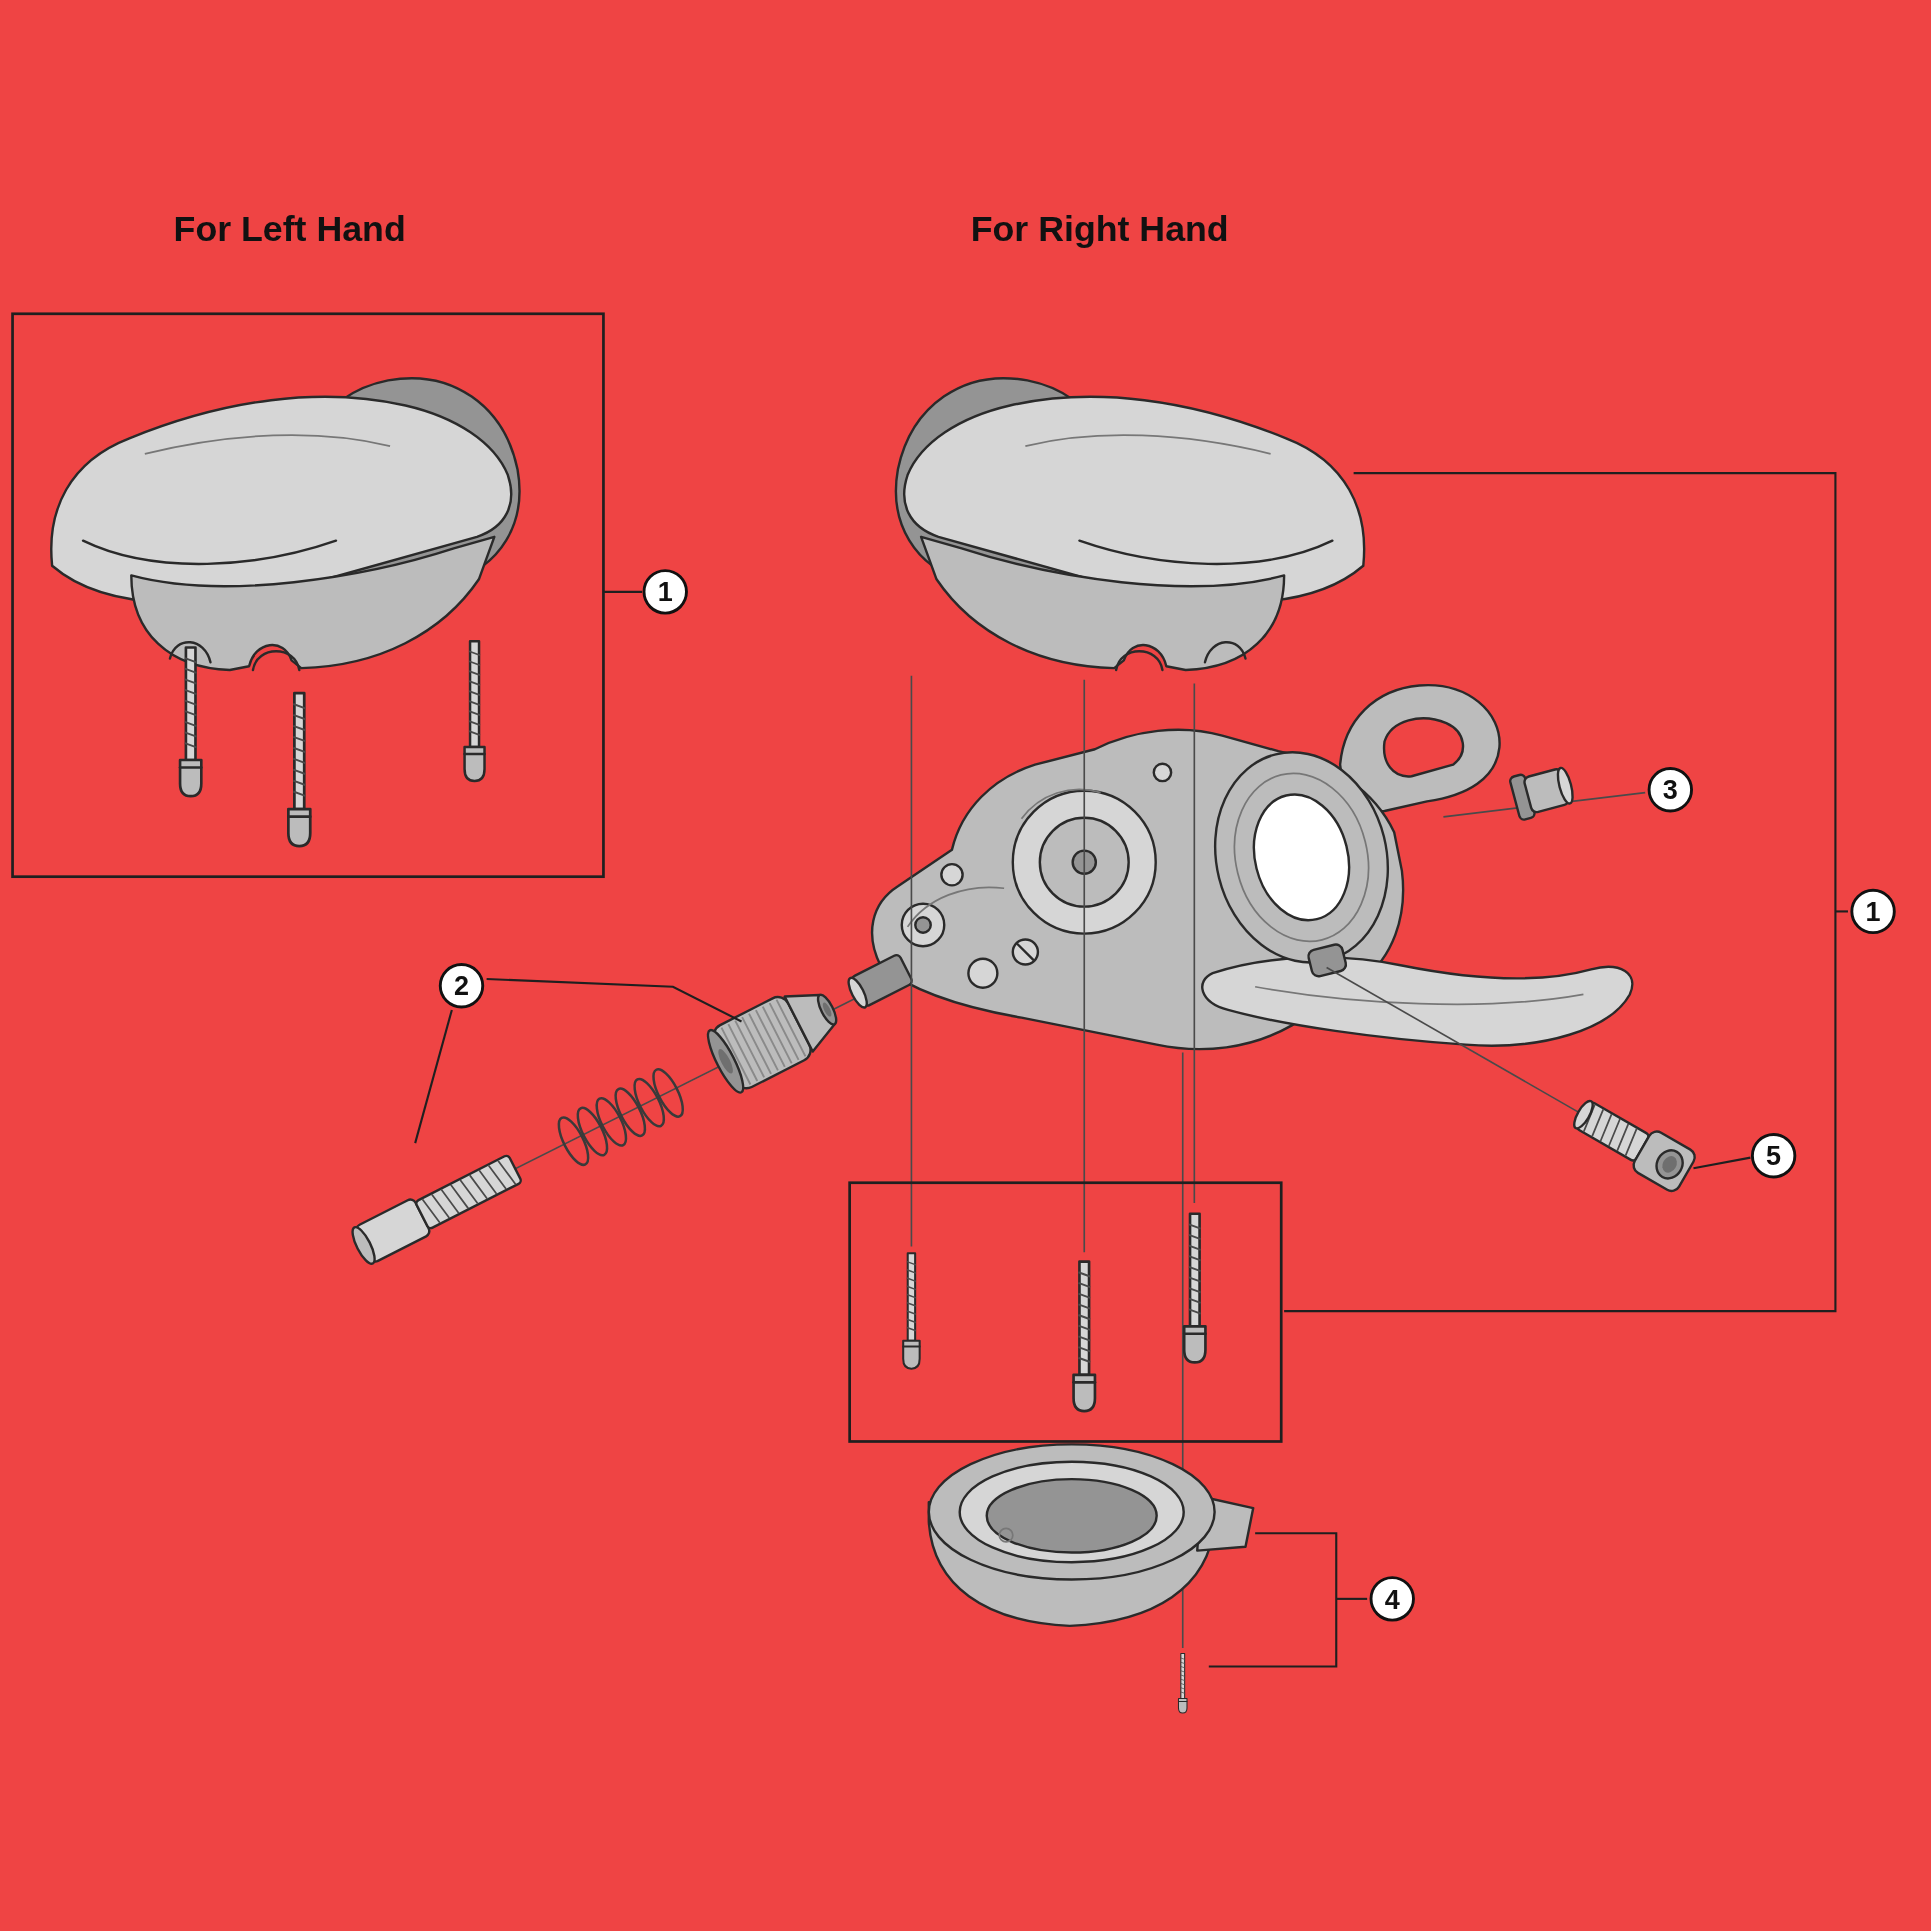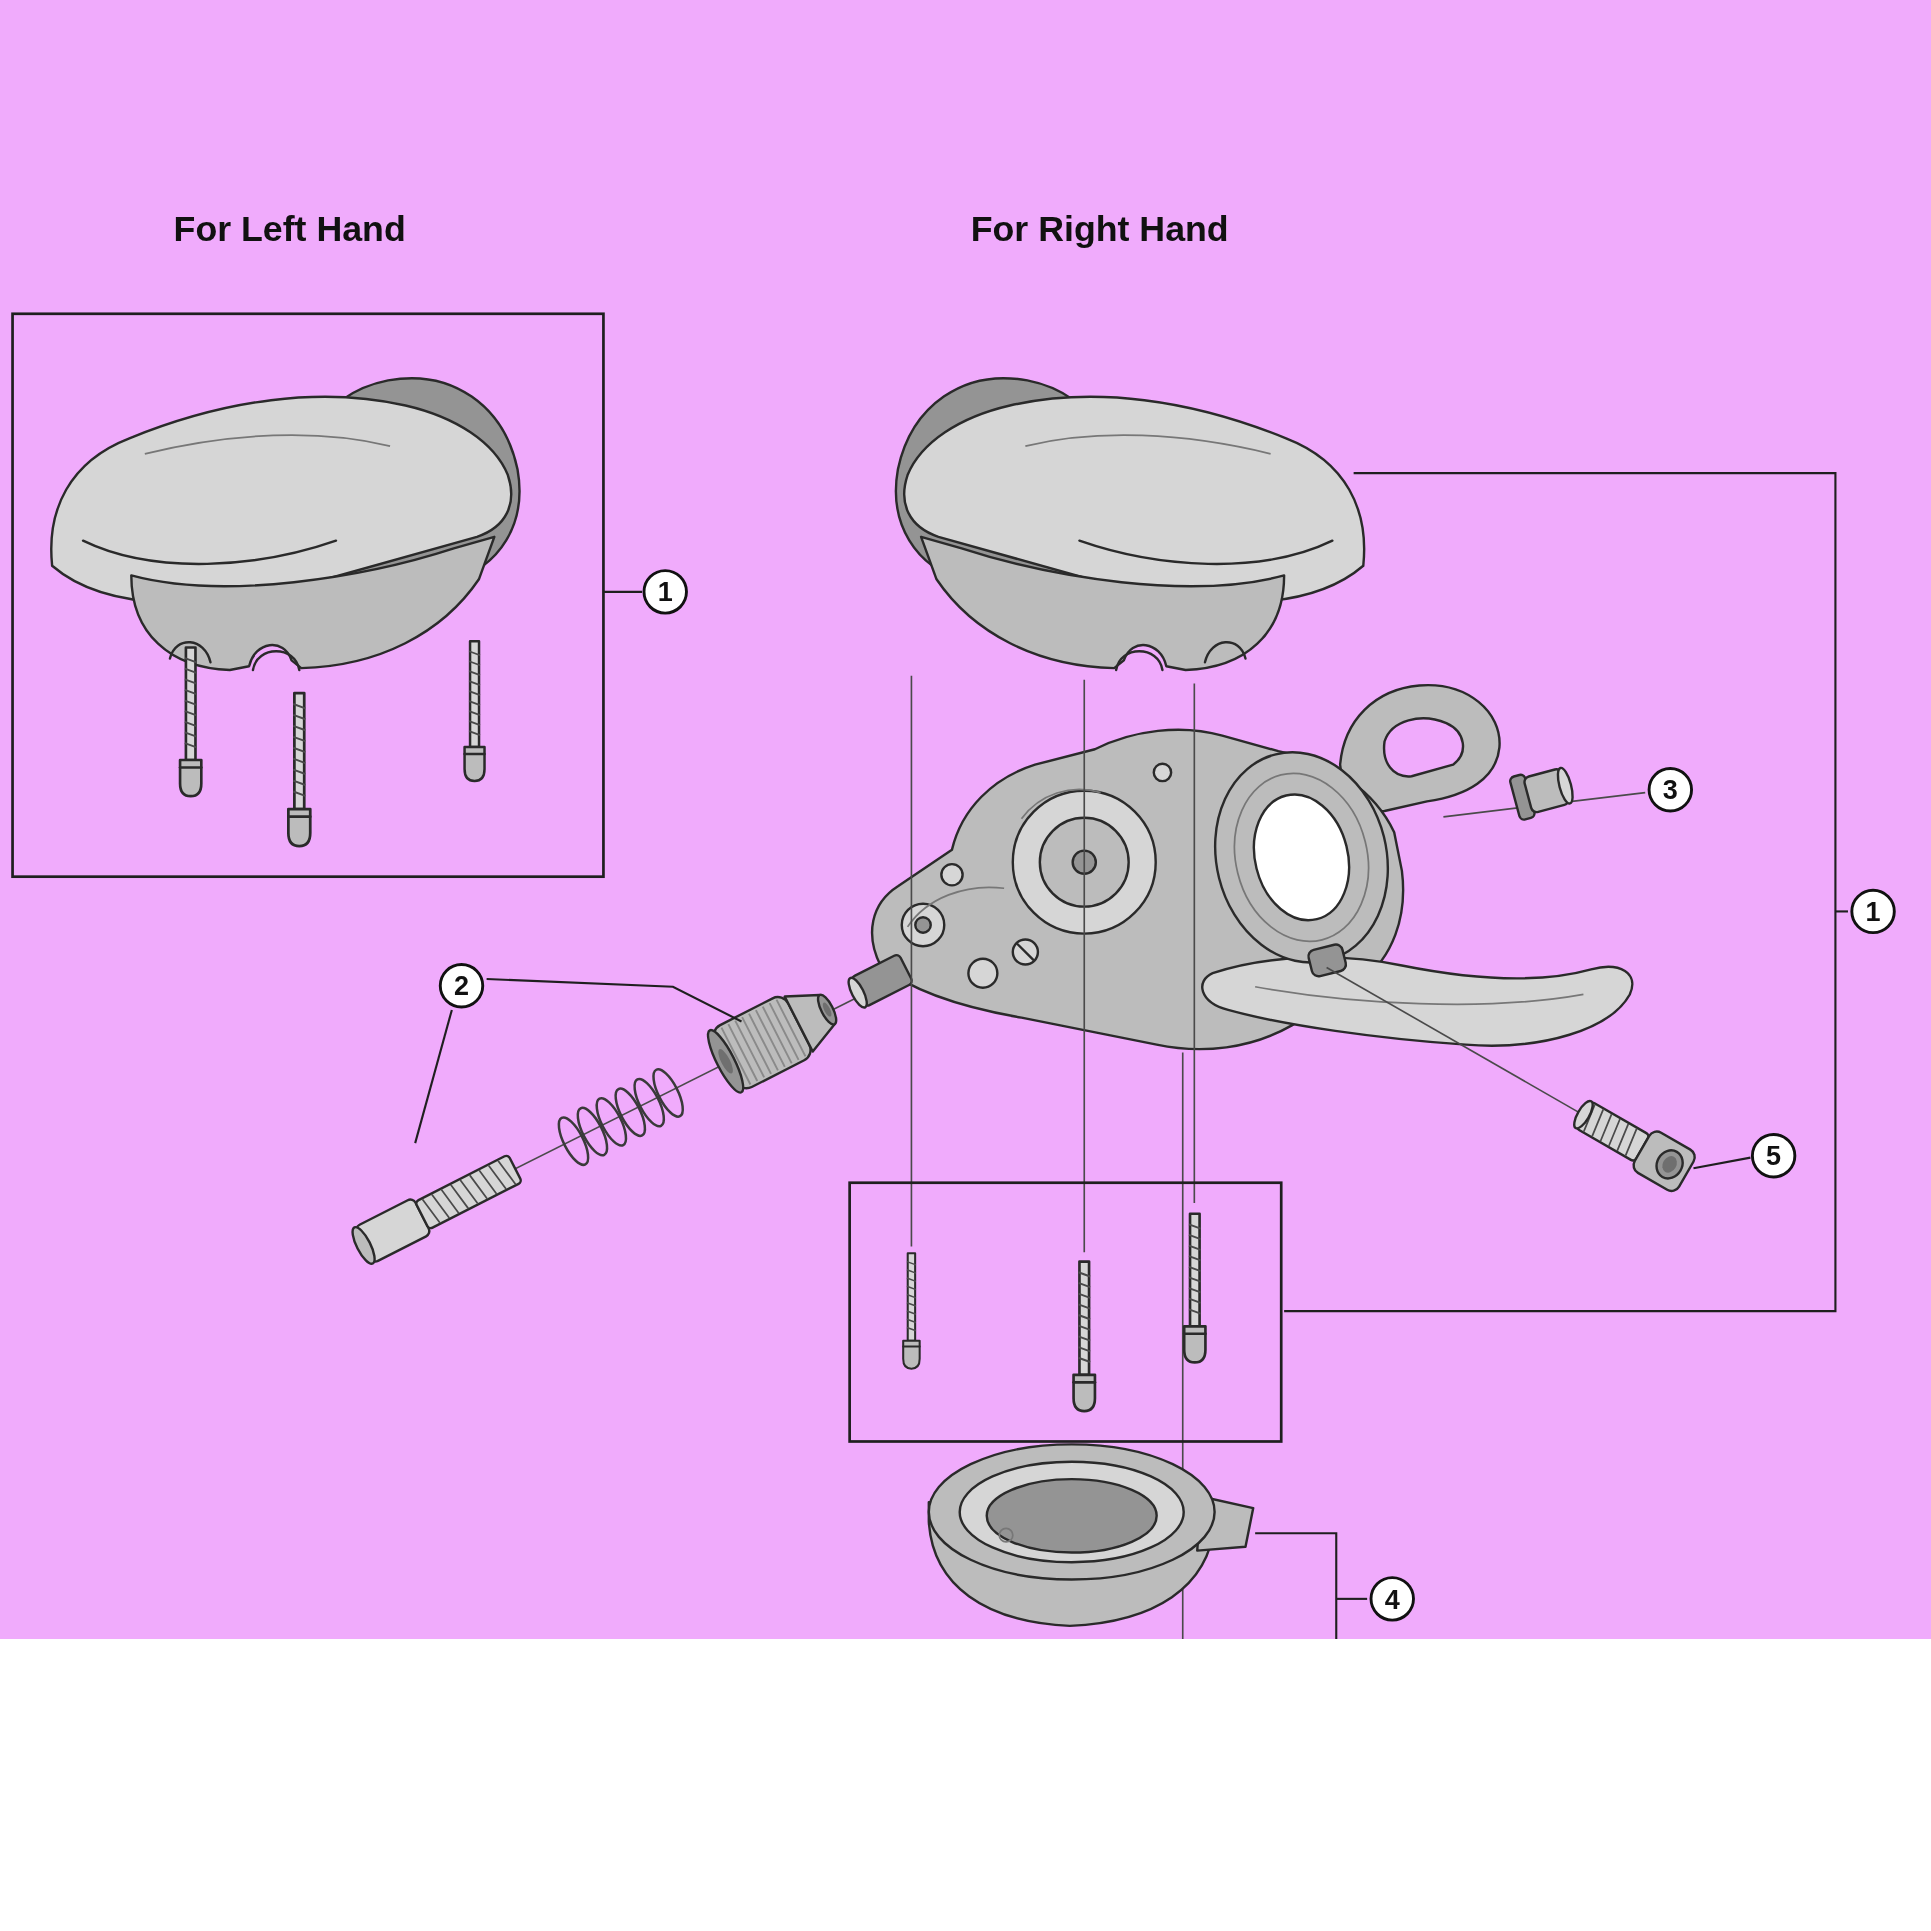--- a/index.html
+++ b/index.html
@@ -1,16 +1,16 @@
 <!DOCTYPE html>
 <html><head>
 <meta charset="utf-8">
 <style>
   html,body{margin:0;padding:0;background:#ffffff;}
-  .stage{position:relative;width:1931px;height:1639px;background:#f0abfc;overflow:hidden;
+  .stage{position:relative;width:1931px;height:1931px;background:#ef4444;overflow:hidden;
          font-family:"Liberation Sans",sans-serif;}
   svg{display:block;}
   .st{stroke:#2a2a2a;stroke-width:2.5;stroke-linejoin:round;stroke-linecap:round;}
   .no-f{fill:none;}
   .thin{stroke:#4a4a4a;stroke-width:1.7;fill:none;}
   .pf-l{fill:#d6d6d6;}
   .pf-m{fill:#bcbcbc;}
   .pf-d{fill:#949494;}
   .pf-xd{fill:#6f6f6f;}
   .white{fill:#ffffff;}

